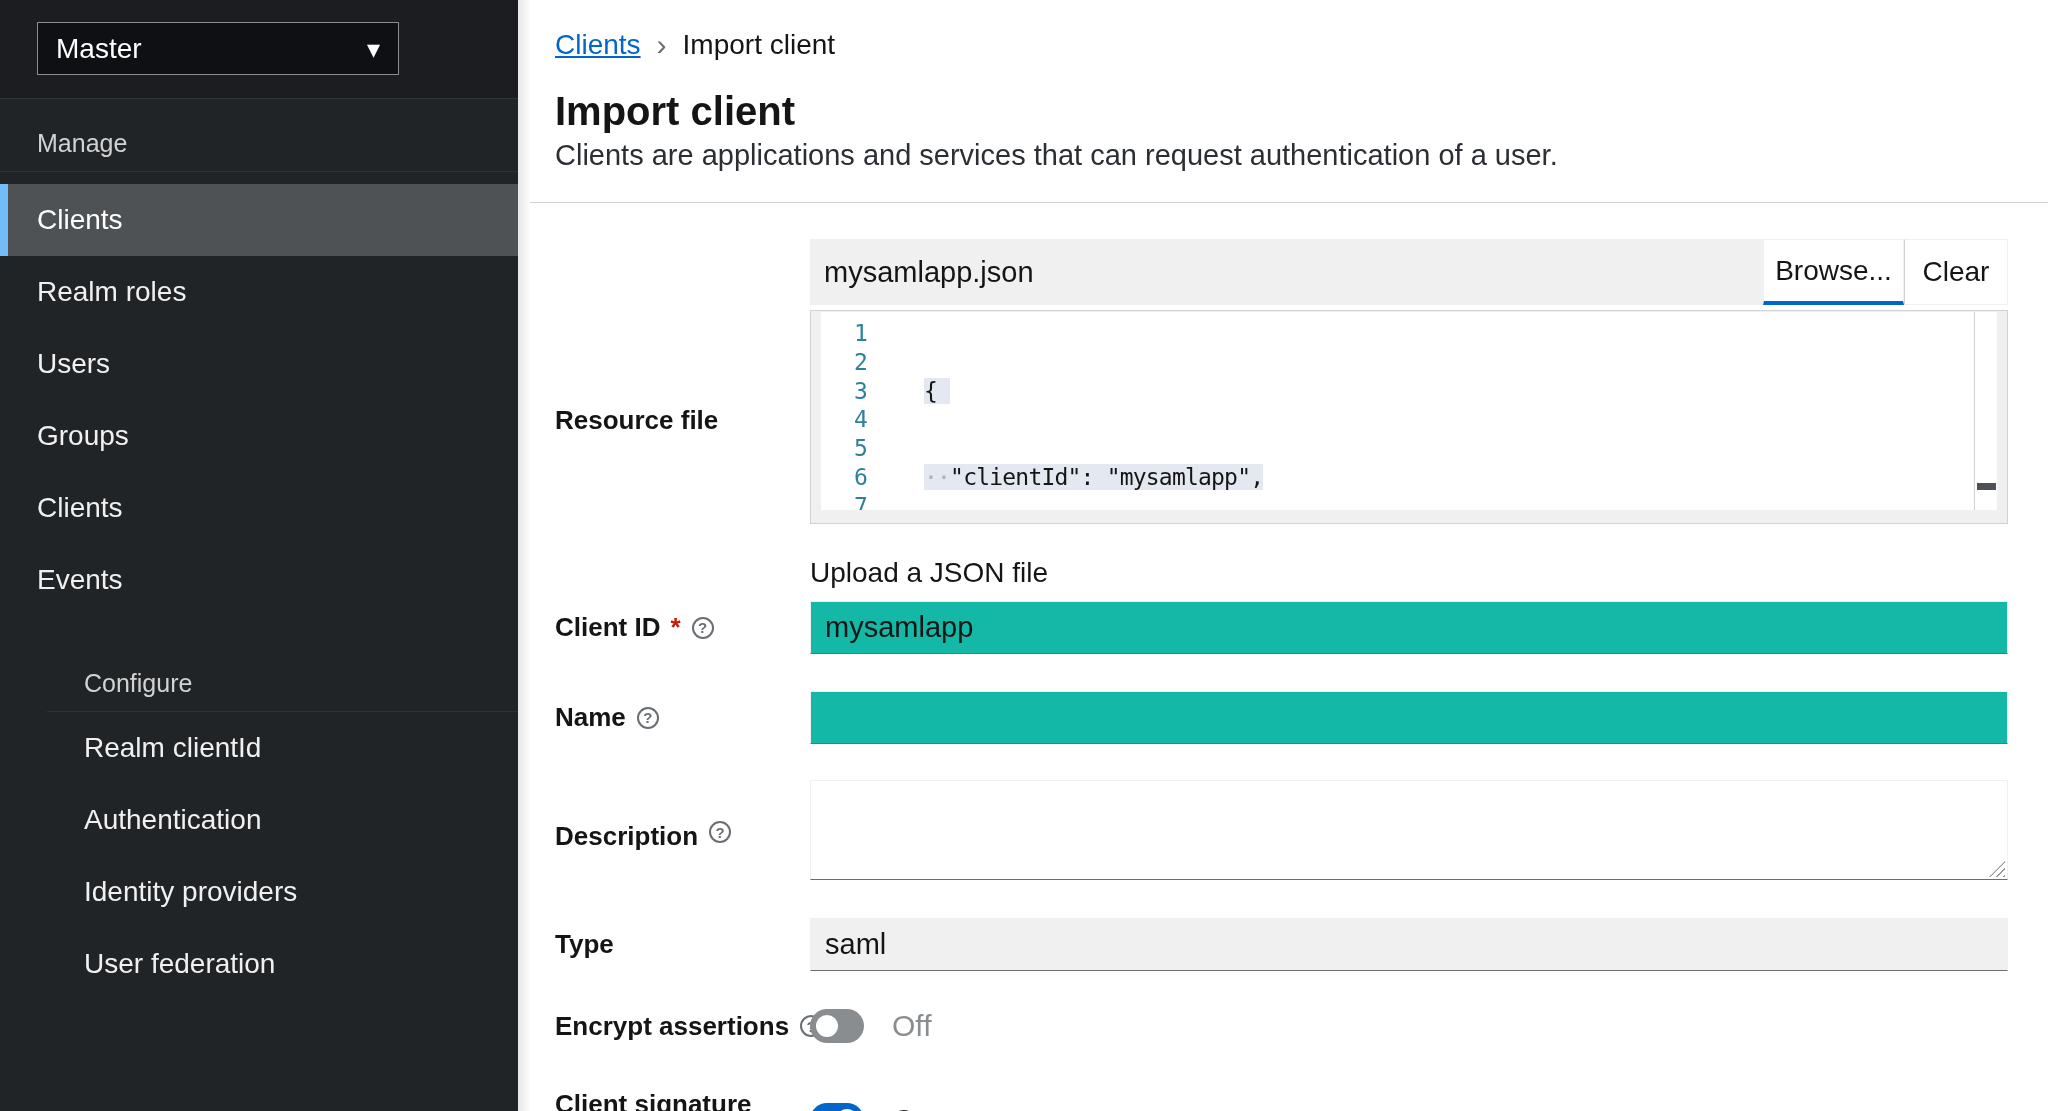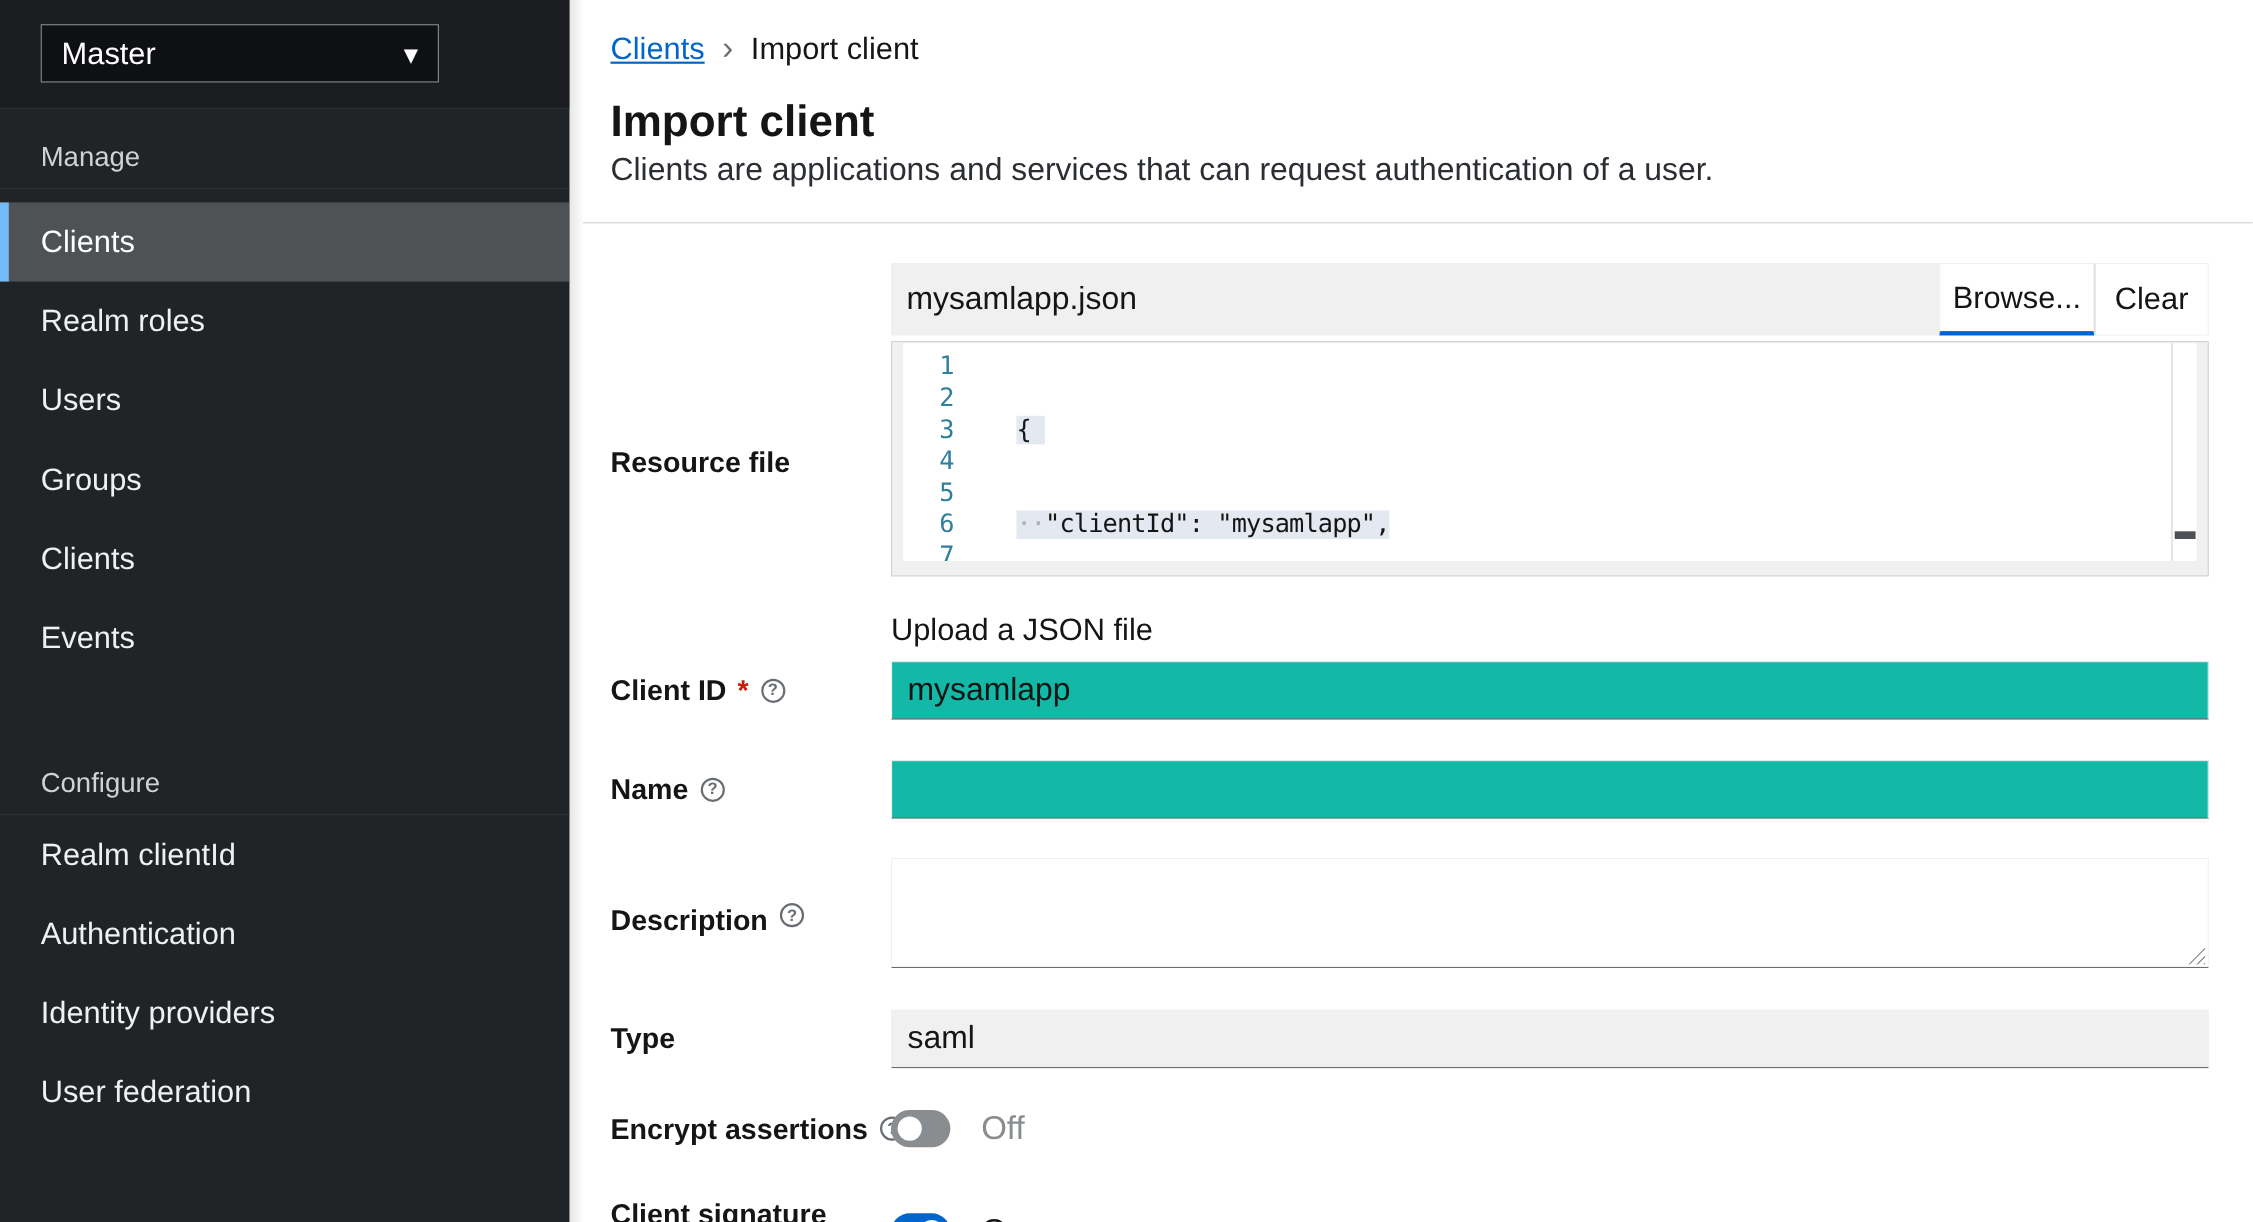--- a/index.html
+++ b/index.html
@@ -13,21 +13,21 @@
   .realm-select { position:absolute; left:37px; top:22px; width:362px; height:53px;
                   background:#0e1013; border:1px solid #8a8d90; display:flex; align-items:center;
                   padding:0 18px; color:#fff; font-size:28px; cursor:pointer; }
   .realm-select .caret { margin-left:auto; color:#fff; font-size:26px; line-height:1; }
   .nav-section-title { margin:30px 0 0 37px; font-size:25px; color:#d2d2d2; }
   .nav-divider { border-top:1px solid #2e3236; margin-top:13px; }
   .nav-items { padding-top:12px; }
   .nav-item { height:72px; display:flex; align-items:center; padding-left:37px;
               font-size:28px; color:#f0f0f0; cursor:pointer; }
   .nav-item.selected { background:#4f5255; box-shadow:inset 8px 0 0 0 #73bcf7; color:#fff; }
-  .sec2 { margin-top:82px; }
+  .sec2 { margin-top:53px;padding-left:47px; }
 
   
   .main { flex:1; position:relative; background:#fff; }
   .side-shadow { position:absolute; left:0; top:0; width:12px; height:100%;
                  background:linear-gradient(to right,#e7e7e7,#fdfdfd); pointer-events:none; }
   .content { padding:28px 40px 0 37px; }
 
   .breadcrumb { display:flex; align-items:center; font-size:28px; line-height:34px; }
   .breadcrumb a { color:#0066cc; text-decoration:underline; cursor:pointer; }
   .crumb-sep { color:#6a6e73; margin:0 16px; font-size:30px; }

